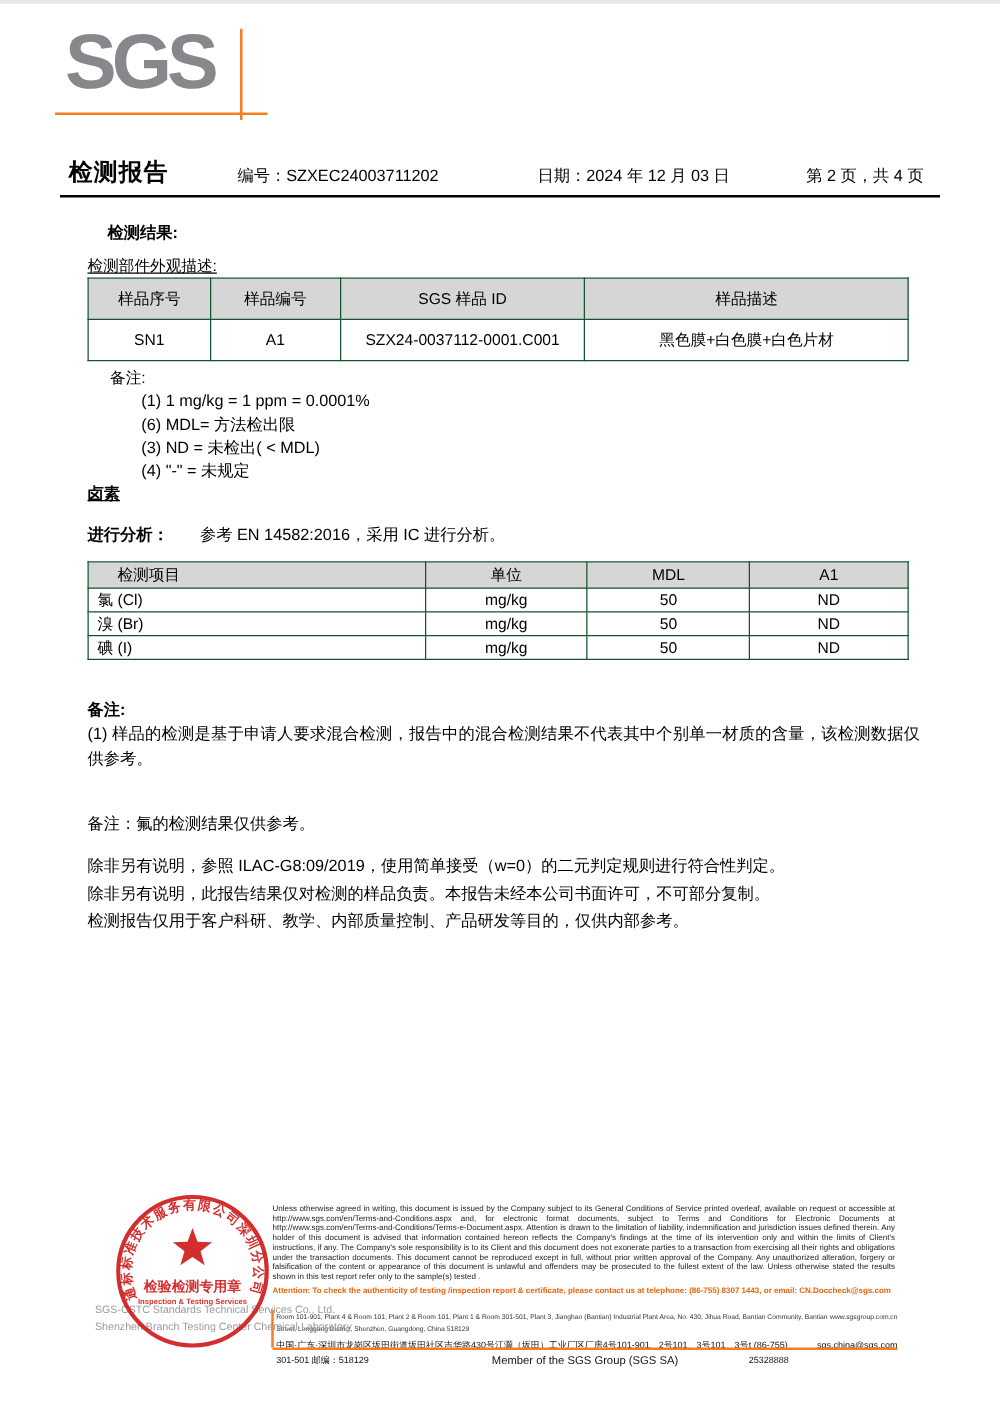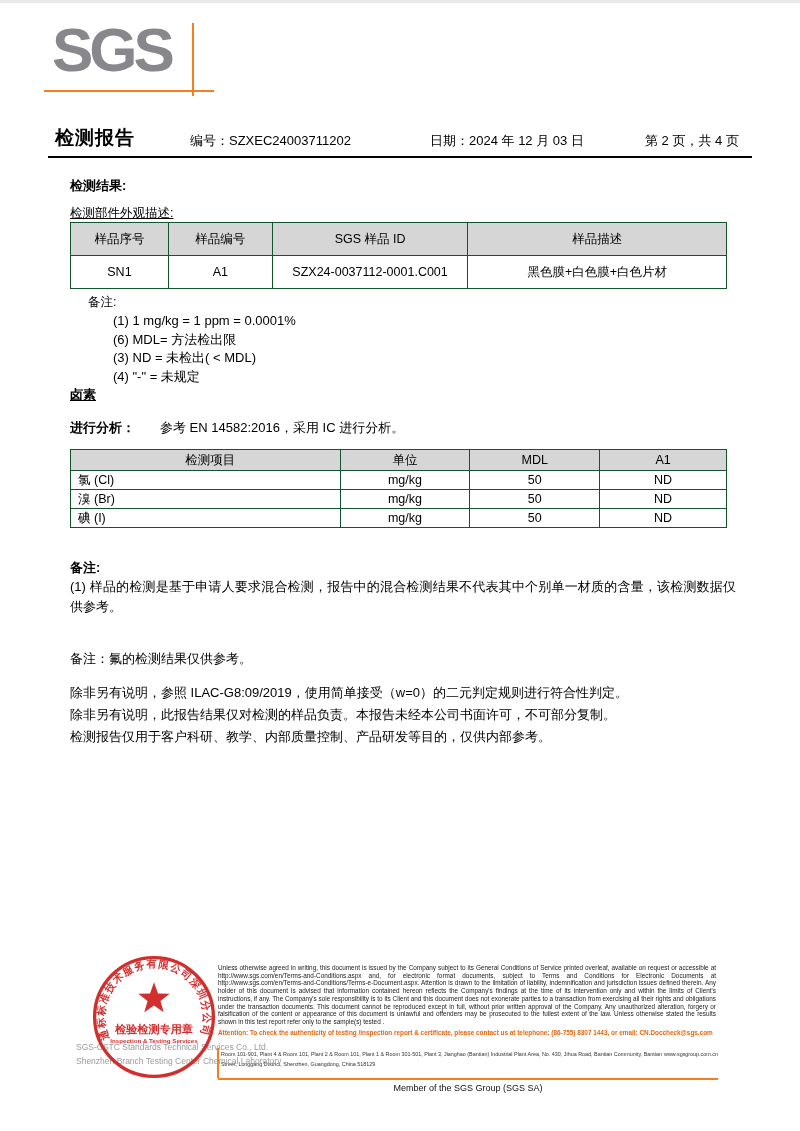--- a/index.html
+++ b/index.html
@@ -22,21 +22,21 @@
 
   .page-title{position:absolute;left:55px;top:122px;font-size:19px;font-weight:bold;letter-spacing:1px;}
   .hdr-meta{position:absolute;top:129px;font-size:13px;}
   .hdr-meta b{font-weight:normal;}
   .hdr-no{left:190px;}
   .hdr-date{left:430px;}
   .hdr-page{left:645px;}
   .hdr-rule{position:absolute;left:48px;top:153px;width:704px;height:2px;background:#000;}
 
   
-  .sec-results{position:absolute;left:70px;top:174px;font-size:13px;font-weight:bold;}
+  .sec-results{position:absolute;left:86px;top:174px;font-size:13px;font-weight:bold;}
   .sec-appearance{position:absolute;left:70px;top:202px;font-size:12.5px;text-decoration:underline;}
 
   table{border-collapse:collapse;font-size:12.5px;}
   td,th{border:1px solid #14532d;text-align:center;vertical-align:middle;font-weight:normal;}
   thead th{background:var(--table-header-bg);}
 
   .sample-table{position:absolute;left:70px;top:219px;width:657px;}
   .sample-table th{height:33px;}
   .sample-table td{height:33px;}
 
@@ -45,21 +45,21 @@
 
   .sec-halogen{position:absolute;left:70px;top:383px;font-size:13px;font-weight:bold;text-decoration:underline;}
 
   .method-label{position:absolute;left:70px;top:416px;font-size:13px;font-weight:bold;}
   .method-text{position:absolute;left:160px;top:416px;font-size:13px;}
 
   .halogen-table{position:absolute;left:70px;top:446px;width:657px;}
   .halogen-table th{height:21px;}
   .halogen-table td{height:19px;}
   .halogen-table .c-item{text-align:left;padding-left:7px;}
-  .halogen-table th.c-item{text-align:center;padding-left:10px;}
+  .halogen-table th.c-item{text-align:left;padding-left:23px;}
 
   .notes2-label{position:absolute;left:70px;top:556px;font-size:13px;font-weight:bold;}
   .notes2-text{position:absolute;left:70px;top:574px;width:666px;font-size:13px;line-height:19.5px;text-align:justify;}
 
   .note3{position:absolute;left:70px;top:647px;font-size:13px;}
 
   .statements{position:absolute;left:70px;top:679px;width:680px;font-size:13px;line-height:22px;}
 
   
   .stamp-wrap{position:absolute;left:88px;top:948px;width:132px;height:132px;z-index:2;opacity:.92;}
@@ -207,17 +207,22 @@
     <div>Unless otherwise agreed in writing, this document is issued by the Company subject to its General Conditions of Service printed overleaf, available on request or accessible at http://www.sgs.com/en/Terms-and-Conditions.aspx and, for electronic format documents, subject to Terms and Conditions for Electronic Documents at http://www.sgs.com/en/Terms-and-Conditions/Terms-e-Document.aspx. Attention is drawn to the limitation of liability, indemnification and jurisdiction issues defined therein. Any holder of this document is advised that information contained hereon reflects the Company's findings at the time of its intervention only and within the limits of Client's instructions, if any. The Company's sole responsibility is to its Client and this document does not exonerate parties to a transaction from exercising all their rights and obligations under the transaction documents. This document cannot be reproduced except in full, without prior written approval of the Company. Any unauthorized alteration, forgery or falsification of the content or appearance of this document is unlawful and offenders may be prosecuted to the fullest extent of the law. Unless otherwise stated the results shown in this test report refer only to the sample(s) tested .</div>
     <div class="attention-note">Attention: To check the authenticity of testing /inspection report &amp; certificate, please contact us at telephone: (86-755) 8307 1443, or email: CN.Doccheck@sgs.com</div>
   </div>
 
   <div class="addr-vline"></div>
   <div class="addr-block">
     <div class="addr-row1">
       <span>Room 101-901, Plant 4 &amp; Room 101, Plant 2 &amp; Room 101, Plant 1 &amp; Room 301-501, Plant 3, Jianghao (Bantian) Industrial Plant Area, No. 430, Jihua Road, Bantian Community, Bantian Street, Longgang District, Shenzhen, Guangdong, China 518129</span>
       <span>www.sgsgroup.com.cn</span>
     </div>
+    <div class="addr-row2">
+      <span>中国·广东·深圳市龙岗区坂田街道坂田社区吉华路430号江灏（坂田）工业厂区厂房4号101-901、2号101、3号101、3号301-501 邮编：518129</span>
+      <span>t (86-755) 25328888</span>
+      <span>sgs.china@sgs.com</span>
+    </div>
   </div>
   <div class="footer-rule"></div>
   <div class="member-note">Member of the SGS Group (SGS SA)</div>
 
 </div>
 
 </body></html>

